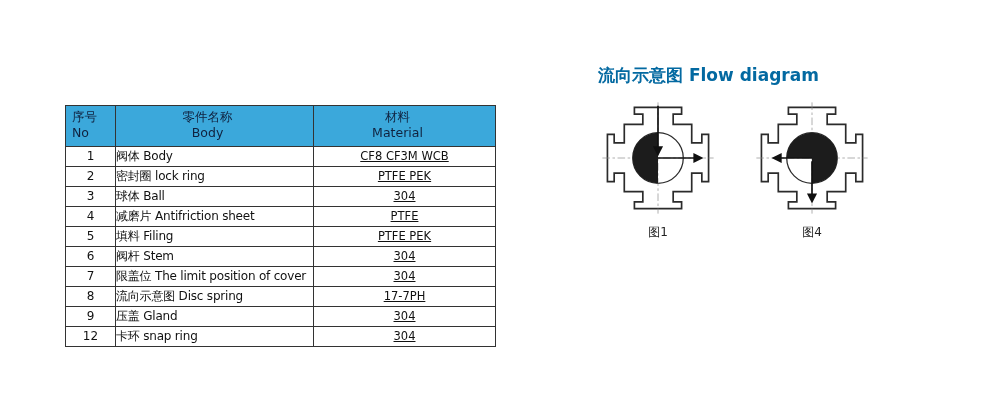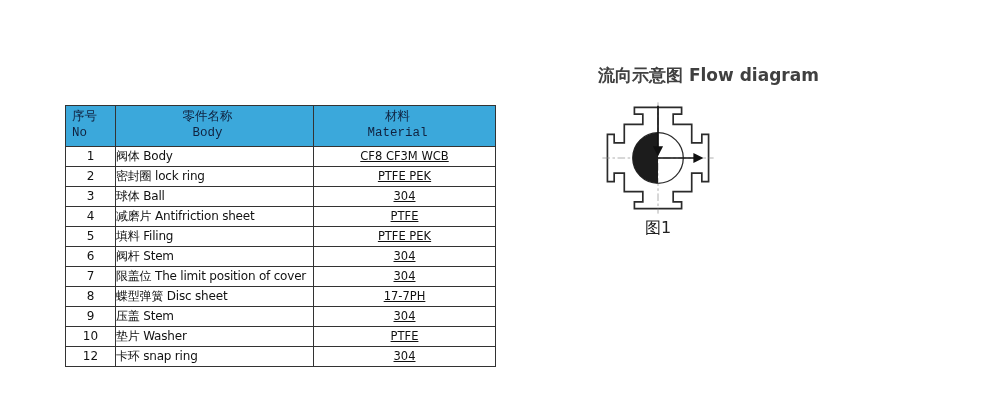--- a/index.html
+++ b/index.html
@@ -13,39 +13,39 @@
   
   .parts {
     position:absolute; left:65px; top:105px; width:430px;
     border-collapse:collapse; table-layout:fixed; font-size:12px;
   }
   .parts th, .parts td { border:1px solid #333; }
   .parts thead th {
     background:var(--header-bg,#3BA8DB);
     color:var(--header-ink,#10223f);
     font-weight:500; font-size:12.5px; line-height:1.3;
-    padding:3px 14px 4px 0; text-align:center;font-family:Liberation Mono, monospace;
+    padding:3px 14px 4px 0; text-align:center;
   }
   .parts thead th.col-no { text-align:left; padding-left:6px; }
   .parts tbody td { height:19px; padding:0; }
   .c-no  { text-align:center; width:50px; }
   .c-part{ text-align:left; padding-left:7px; white-space:nowrap;
            font-size:12px; letter-spacing:-0.2px; overflow:hidden; }
   .c-mat { text-align:center; font-size:11.5px;text-decoration:underline; }
 
   
   .flow { position:absolute; left:598px; top:64px; }
-  .flow-title { font-size:17px; font-weight:600; color:#404040; }
+  .flow-title { font-size:17px; font-weight:600; color:#0369a1; }
   .figs {
     margin-top:12px; display:grid;
     grid-template-columns:120px 120px; column-gap:34px; row-gap:26px;
   }
   .fig { margin:0; width:120px; text-align:center; }
   .fig svg { width:118px; height:118px; display:block; margin:0 auto; }
-  .fig figcaption { font-size:16px; margin-top:1px; color:#222; }
+  .fig figcaption { font-size:12px; margin-top:7px; color:#222; }
 
   
   .vb   { fill:#fff; stroke:#2b2b2b; stroke-width:2; }
   .ball { fill:#fff; stroke:#2b2b2b; stroke-width:1.5; }
   .cl   { stroke:#8a8a8a; stroke-width:0.8; stroke-dasharray:9 3 3 3; fill:none; }
   .pie  { fill:#1c1c1c; stroke:none; }
   .fl   { stroke:#101010; stroke-width:2; fill:none; }
   .ah   { fill:#101010; stroke:none; }
   .hidden-defs { position:absolute; width:0; height:0; overflow:hidden; }
 </style>
@@ -116,32 +116,27 @@
     <td class="c-part">阀杆 Stem</td>
     <td class="c-mat">304</td>
   </tr>
       <tr>
     <td class="c-no">7</td>
     <td class="c-part">限盖位 The limit position of cover</td>
     <td class="c-mat">304</td>
   </tr>
       <tr>
     <td class="c-no">8</td>
-    <td class="c-part">蝶型弹簧 Disc sheet</td>
+    <td class="c-part">流向示意图 Disc spring</td>
     <td class="c-mat">17-7PH</td>
   </tr>
       <tr>
     <td class="c-no">9</td>
-    <td class="c-part">压盖 Stem</td>
+    <td class="c-part">压盖 Gland</td>
     <td class="c-mat">304</td>
-  </tr>
-      <tr>
-    <td class="c-no">10</td>
-    <td class="c-part">垫片 Washer</td>
-    <td class="c-mat">PTFE</td>
   </tr>
       <tr>
     <td class="c-no">12</td>
     <td class="c-part">卡环 snap ring</td>
     <td class="c-mat">304</td>
   </tr>
     </tbody>
 </table>
 
 <div class="flow">
@@ -156,15 +151,26 @@
         <line class="fl" x1="70" y1="8" x2="70" y2="58"></line>
         <polygon class="ah" points="64,56 76,56 70,68"></polygon>
         <line class="fl" x1="70" y1="70" x2="114" y2="70"></line>
         <polygon class="ah" points="112,64 112,76 124,70"></polygon>
       </svg>
       <figcaption>图1</figcaption>
     </figure>
 
 
 
+    <figure class="fig">
+      <svg viewBox="0 0 140 140">
+        <use href="#valve-body-sym"></use>
+        <path class="pie" d="M70,70 L40,70 A30,30 0 1 1 70,100 Z"></path>
+        <line class="fl" x1="70" y1="70" x2="32" y2="70"></line>
+        <polygon class="ah" points="34,64 34,76 22,70"></polygon>
+        <line class="fl" x1="70" y1="74" x2="70" y2="114"></line>
+        <polygon class="ah" points="64,112 76,112 70,124"></polygon>
+      </svg>
+      <figcaption>图4</figcaption>
+    </figure>
 
   </div>
 </div>
 
 </body></html>

